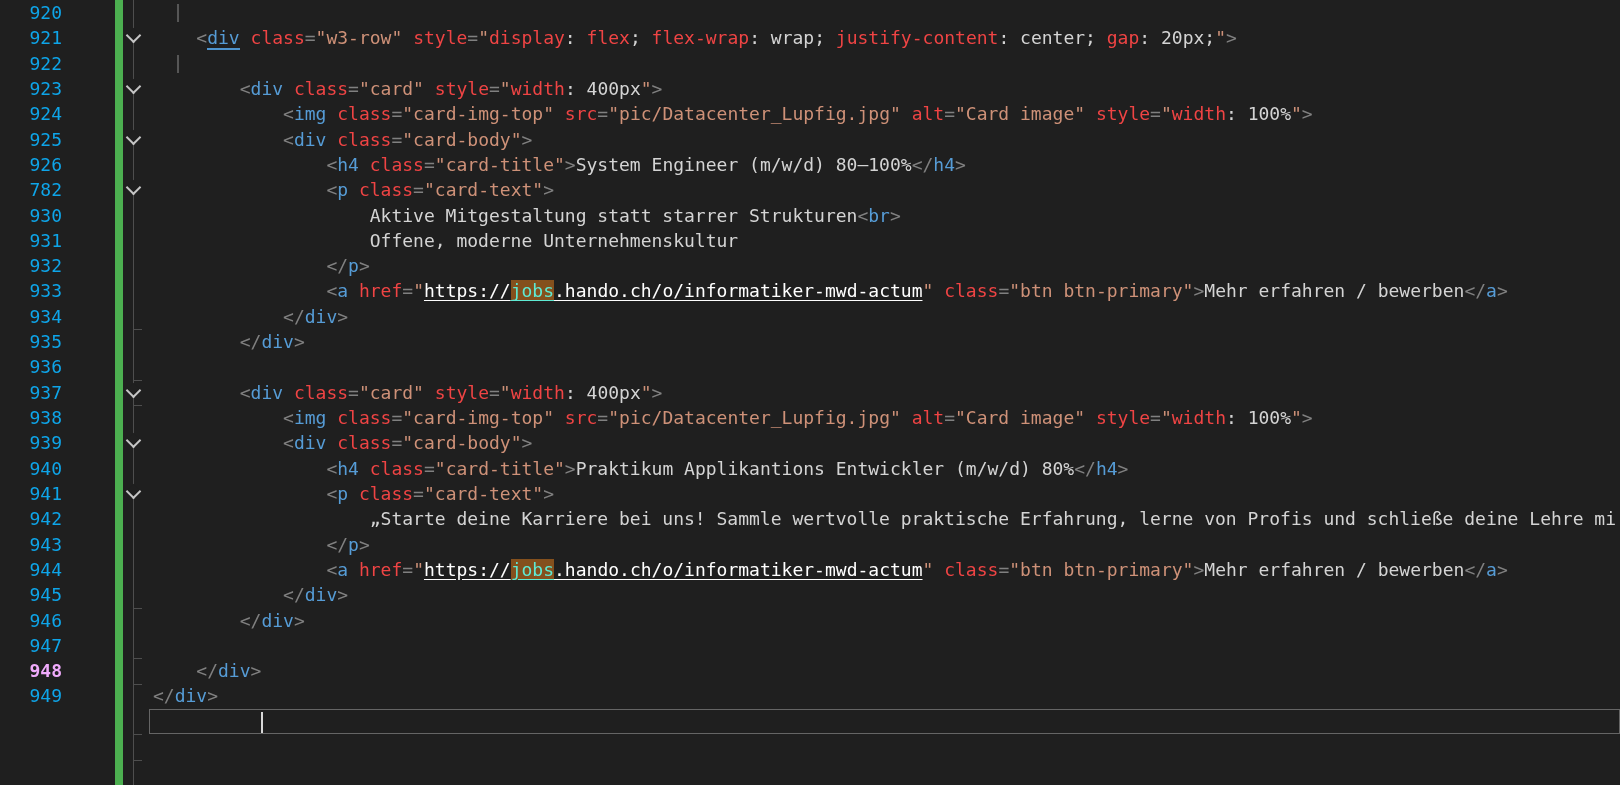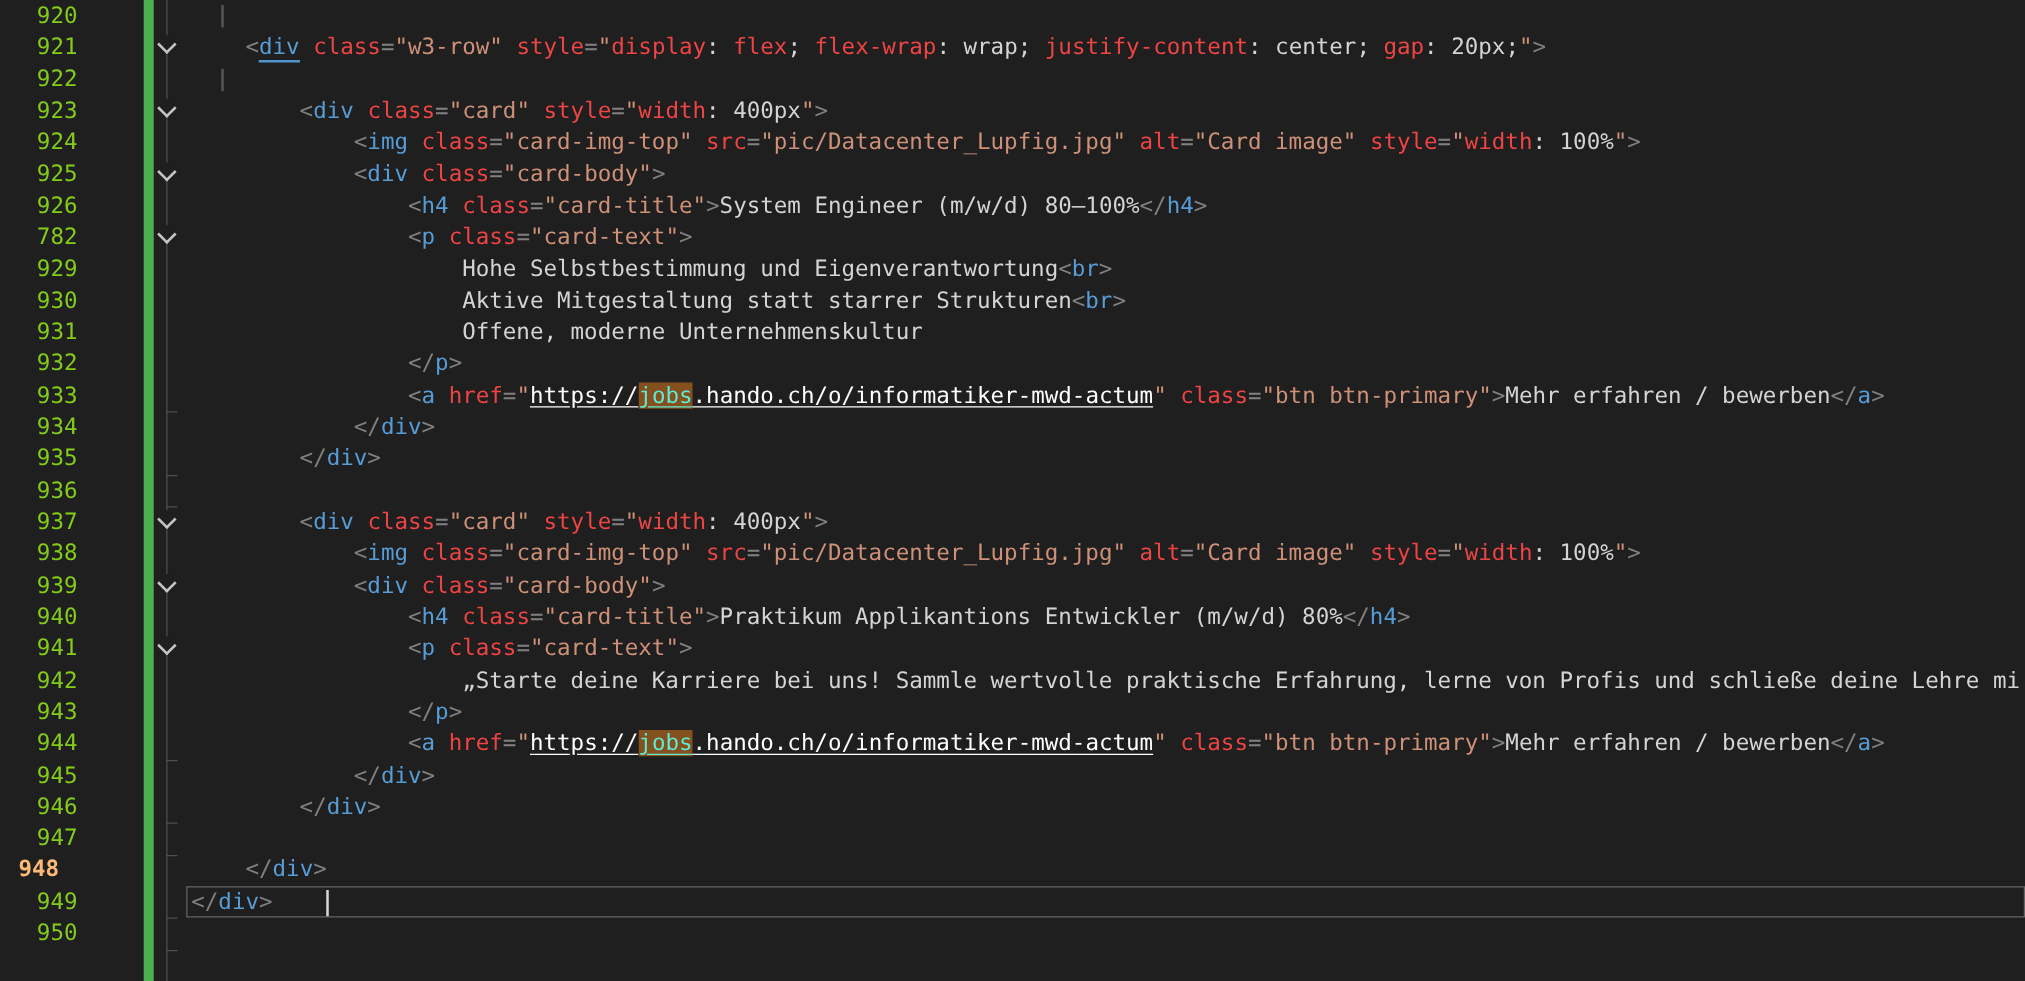--- a/index.html
+++ b/index.html
@@ -4,22 +4,22 @@
 <style>
   html,body{margin:0;padding:0;background:#1f1f1f;}
   body{width:1620px;height:785px;overflow:hidden;}
   .editor{
     position:relative;width:1620px;height:785px;background:#1f1f1f;
     font-family:"DejaVu Sans Mono","Liberation Mono",monospace;
     font-size:18px;overflow:hidden;
   }
   #rows{position:absolute;inset:0;}
   .row{display:flex;height:25.3226px;line-height:25.3226px;position:relative;}
-  .num{width:62px;flex:none;text-align:right;color:#84cc16;user-select:none;}
-  .num.active{color:#fdba74;font-weight:bold;text-align:center;}
+  .num{width:62px;flex:none;text-align:right;color:#0ea5e9;user-select:none;}
+  .num.active{color:#f0abfc;font-weight:bold;}
   .fold{width:91px;flex:none;position:relative;}
   .chev{
     position:absolute;left:66px;top:5px;width:9px;height:9px;
     border-right:2px solid #c5c5c5;border-bottom:2px solid #c5c5c5;
     transform:rotate(45deg);background:#1f1f1f;
   }
   .code{flex:1 1 auto;white-space:pre;overflow:hidden;color:#d4d4d4;}
   
   .t-p{color:#808080;}
   .t-tag{color:#569cd6;}
@@ -98,25 +98,20 @@
         <div class="code"><span class="t-p">                &lt;</span><span class="t-tag">h4</span><span class="t-t"> </span><span class="t-a">class</span><span class="t-p">=</span><span class="t-s">"card-title"</span><span class="t-p">&gt;</span><span class="t-t">System Engineer (m/w/d) 80–100%</span><span class="t-p">&lt;/</span><span class="t-tag">h4</span><span class="t-p">&gt;</span></div>
       </div>
       <div class="row">
         <div class="num">782</div>
         <div class="fold">
           <div class="chev"></div>
         </div>
         <div class="code"><span class="t-p">                &lt;</span><span class="t-tag">p</span><span class="t-t"> </span><span class="t-a">class</span><span class="t-p">=</span><span class="t-s">"card-text"</span><span class="t-p">&gt;</span></div>
       </div>
       <div class="row">
-        <div class="num">929</div>
-        <div class="fold"></div>
-        <div class="code"><span class="t-t">                    Hohe Selbstbestimmung und Eigenverantwortung</span><span class="t-p">&lt;</span><span class="t-tag">br</span><span class="t-p">&gt;</span></div>
-      </div>
-      <div class="row">
         <div class="num">930</div>
         <div class="fold"></div>
         <div class="code"><span class="t-t">                    Aktive Mitgestaltung statt starrer Strukturen</span><span class="t-p">&lt;</span><span class="t-tag">br</span><span class="t-p">&gt;</span></div>
       </div>
       <div class="row">
         <div class="num">931</div>
         <div class="fold"></div>
         <div class="code"><span class="t-t">                    Offene, moderne Unternehmenskultur</span></div>
       </div>
       <div class="row">
@@ -207,22 +202,17 @@
       </div>
       <div class="row">
         <div class="num active">948</div>
         <div class="fold"></div>
         <div class="code"><span class="t-p">    &lt;/</span><span class="t-tag">div</span><span class="t-p">&gt;</span></div>
       </div>
       <div class="row">
         <div class="num">949</div>
         <div class="fold"></div>
         <div class="code"><span class="t-p">&lt;/</span><span class="t-tag">div</span><span class="t-p">&gt;</span></div>
-      </div>
-      <div class="row">
-        <div class="num">950</div>
-        <div class="fold"></div>
-        <div class="code"></div>
       </div>
     </div>
   <div class="cur-line" id="curline" style="top: 709.032px;"></div>
   <div class="cursor" id="cursor" style="left: 261.37px; top: 711.532px;"></div>
 </div>
 
 </body></html>

